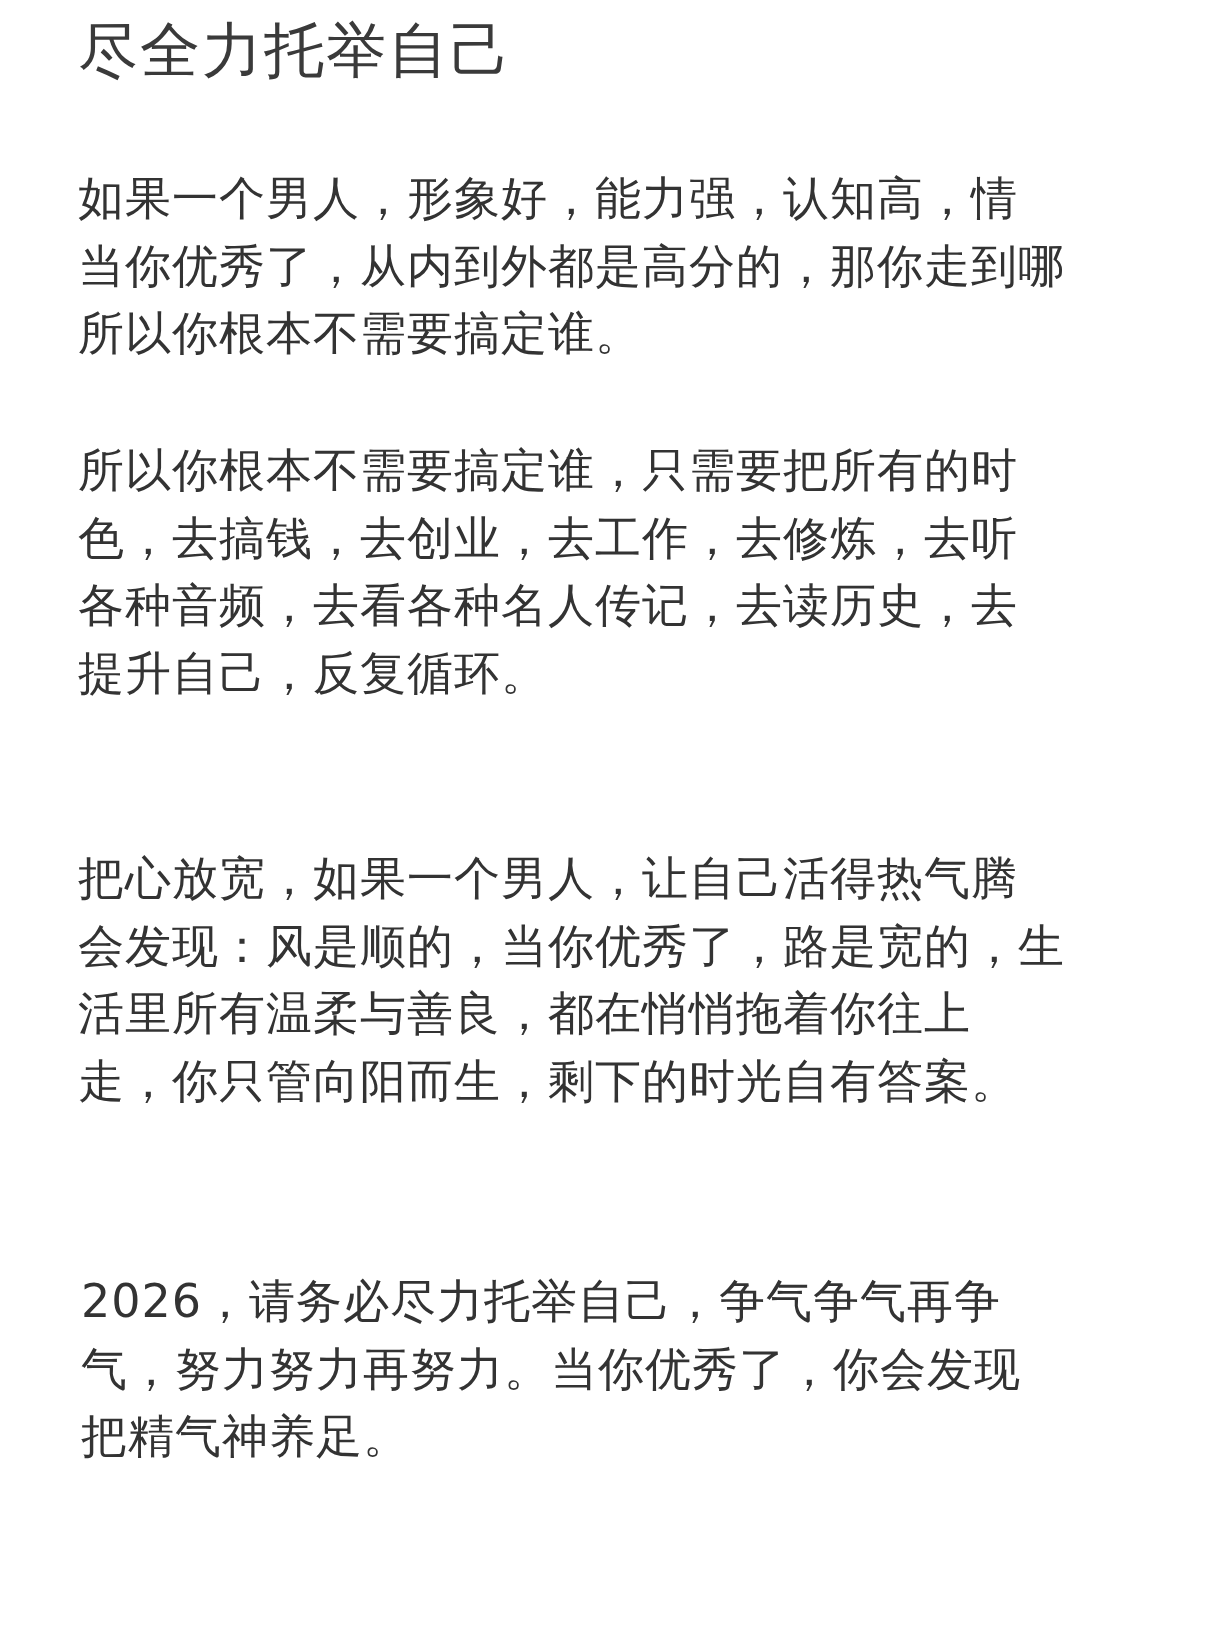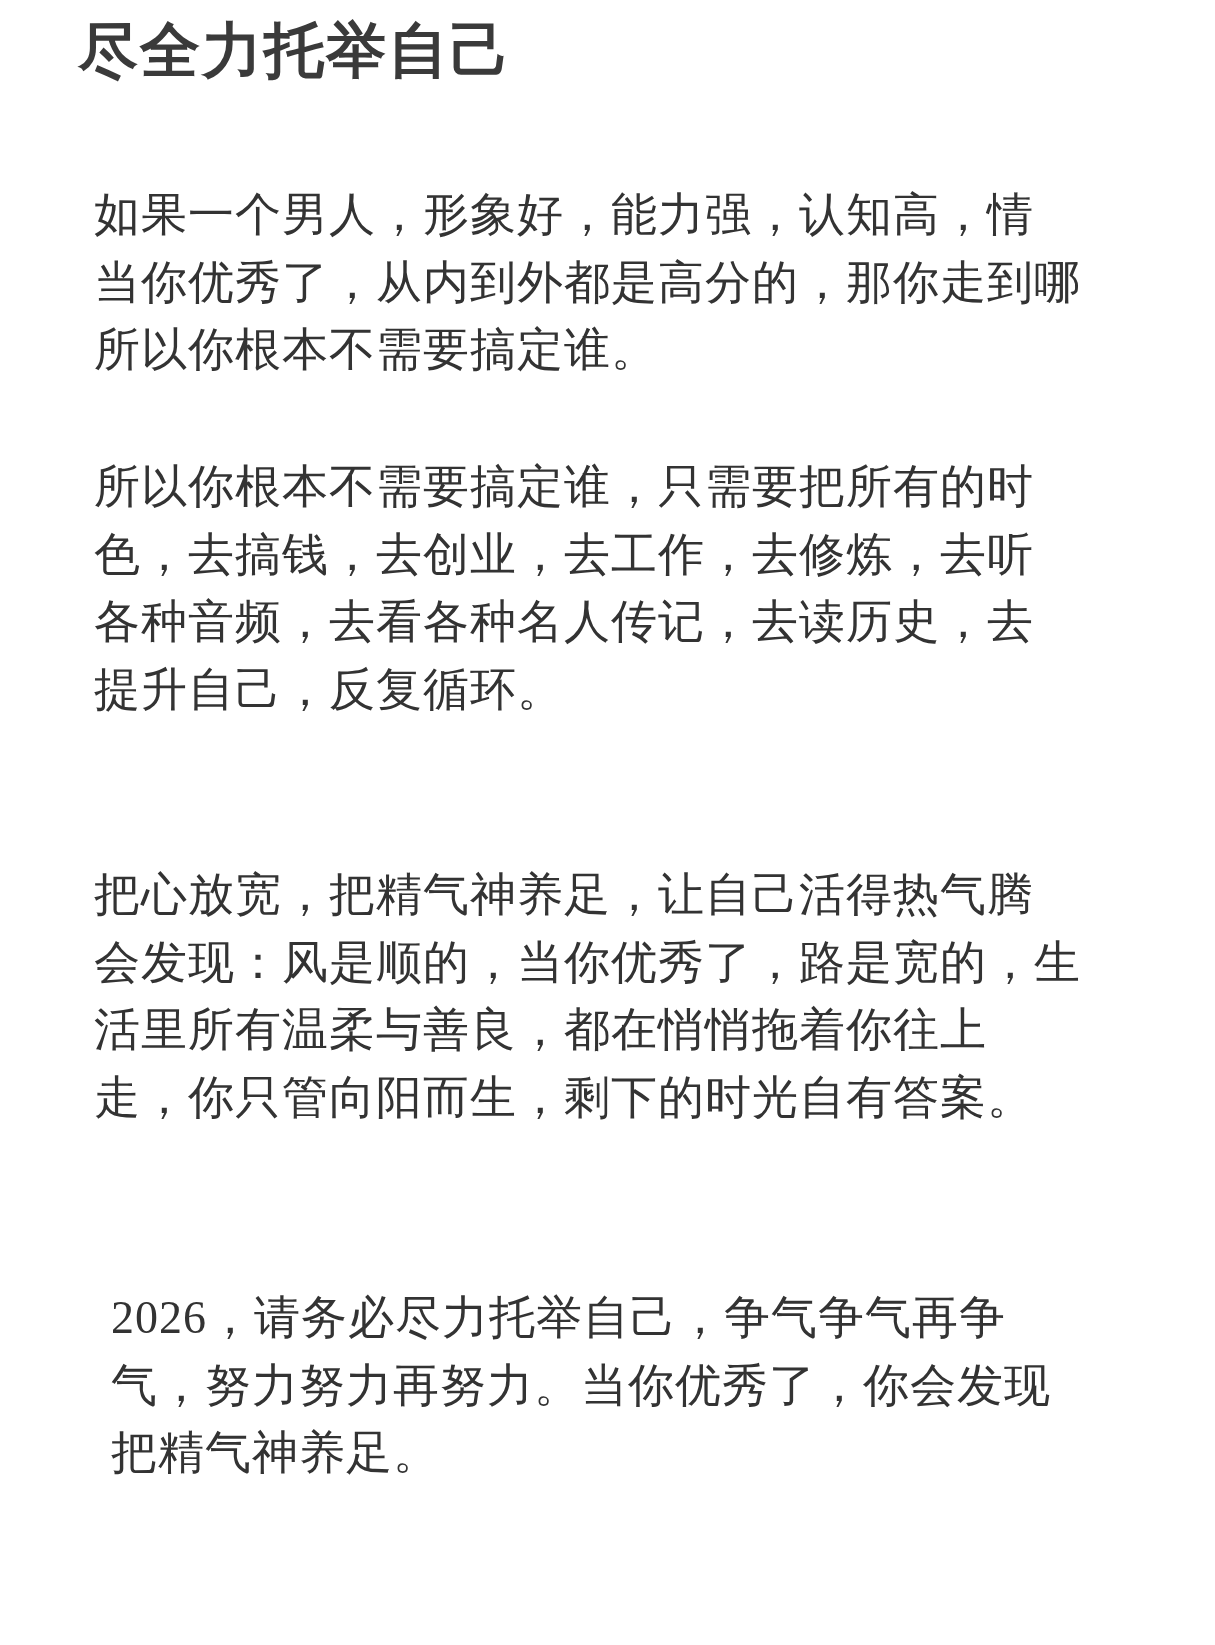--- a/index.html
+++ b/index.html
@@ -18,37 +18,37 @@
     .page {
       position: absolute;
       left: 78px;
       top: 0;
       width: 1000px;
     }
     .title {
       margin: 0;
       padding-top: 12px;
       font-size: 60px;
-      font-weight: bold;
+      font-weight: normal;
       line-height: 76px;
       letter-spacing: 2px;
       color: #3a3a3a;
     }
     .para {
-      margin: 16px;
+      margin: 0;
       font-size: 46px;
       line-height: 67.5px;
       letter-spacing: 1px;
       color: #333333;
       word-break: break-all;
     }
     .p1 { position: absolute; top: 165px; left: 0; width: 1000px; }
     .p2 { position: absolute; top: 437px; left: 0; width: 1000px; }
     .p3 { position: absolute; top: 845px; left: 0; width: 1000px; }
-    .p4 { position: absolute; top: 1268px; left: 17px; width: 1000px; font-family: Liberation Serif, serif; }
+    .p4 { position: absolute; top: 1268px; left: 3px; width: 1000px; }
     .line { display: block; white-space: nowrap; }
   </style>
 </head>
 <body>
 
 <div class="page">
   <h1 class="title">尽全力托举自己</h1>
 
   <div class="para p1">
     <span class="line">如果一个男人，形象好，能力强，认知高，情</span>
@@ -57,21 +57,21 @@
   </div>
 
   <div class="para p2">
     <span class="line">所以你根本不需要搞定谁，只需要把所有的时</span>
     <span class="line">色，去搞钱，去创业，去工作，去修炼，去听</span>
     <span class="line">各种音频，去看各种名人传记，去读历史，去</span>
     <span class="line">提升自己，反复循环。</span>
   </div>
 
   <div class="para p3">
-    <span class="line">把心放宽，把精气神养足，让自己活得热气腾</span>
+    <span class="line">把心放宽，如果一个男人，让自己活得热气腾</span>
     <span class="line">会发现：风是顺的，当你优秀了，路是宽的，生</span>
     <span class="line">活里所有温柔与善良，都在悄悄拖着你往上</span>
     <span class="line">走，你只管向阳而生，剩下的时光自有答案。</span>
   </div>
 
   <div class="para p4">
     <span class="line">2026，请务必尽力托举自己，争气争气再争</span>
     <span class="line">气，努力努力再努力。当你优秀了，你会发现</span>
     <span class="line">把精气神养足。</span>
   </div>

